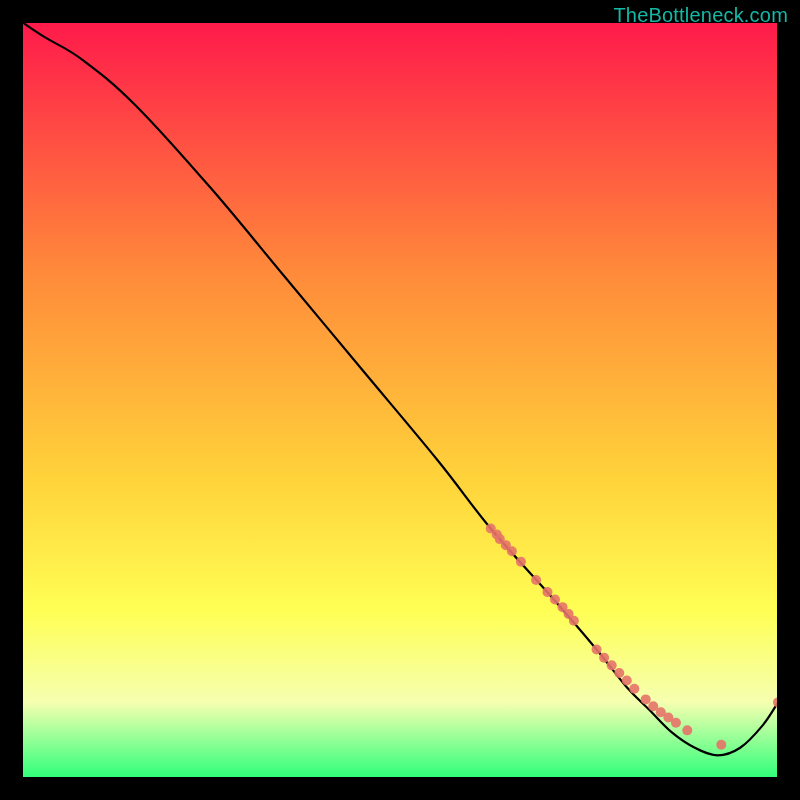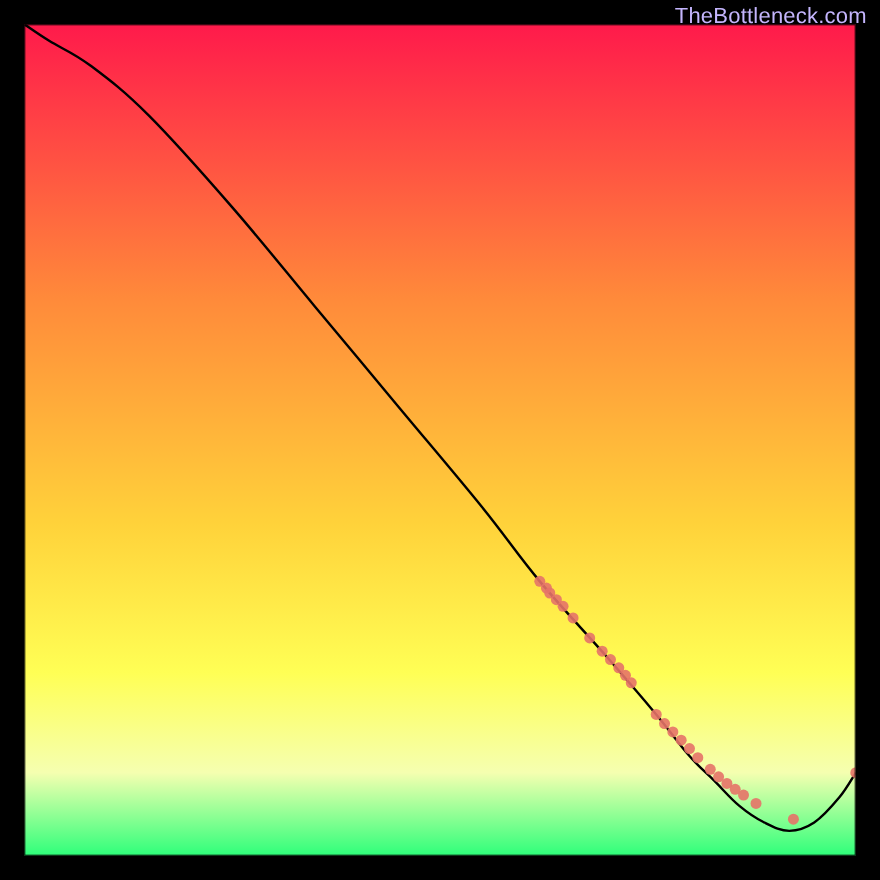--- a/index.html
+++ b/index.html
@@ -13,21 +13,21 @@
   }
   .stage {
     position: relative;
     width: 800px;
     height: 800px;
   }
   .watermark {
     position: absolute;
     top: 4px;
     right: 12px;
-    color: #c4b5fd;
+    color: #14b8a6;
     font-size: 20px;
     font-weight: 500;
     letter-spacing: 0.2px;
     pointer-events: none;
   }
   .plot {
     position: absolute;
     left: 22px;
     top: 22px;
     width: 756px;

